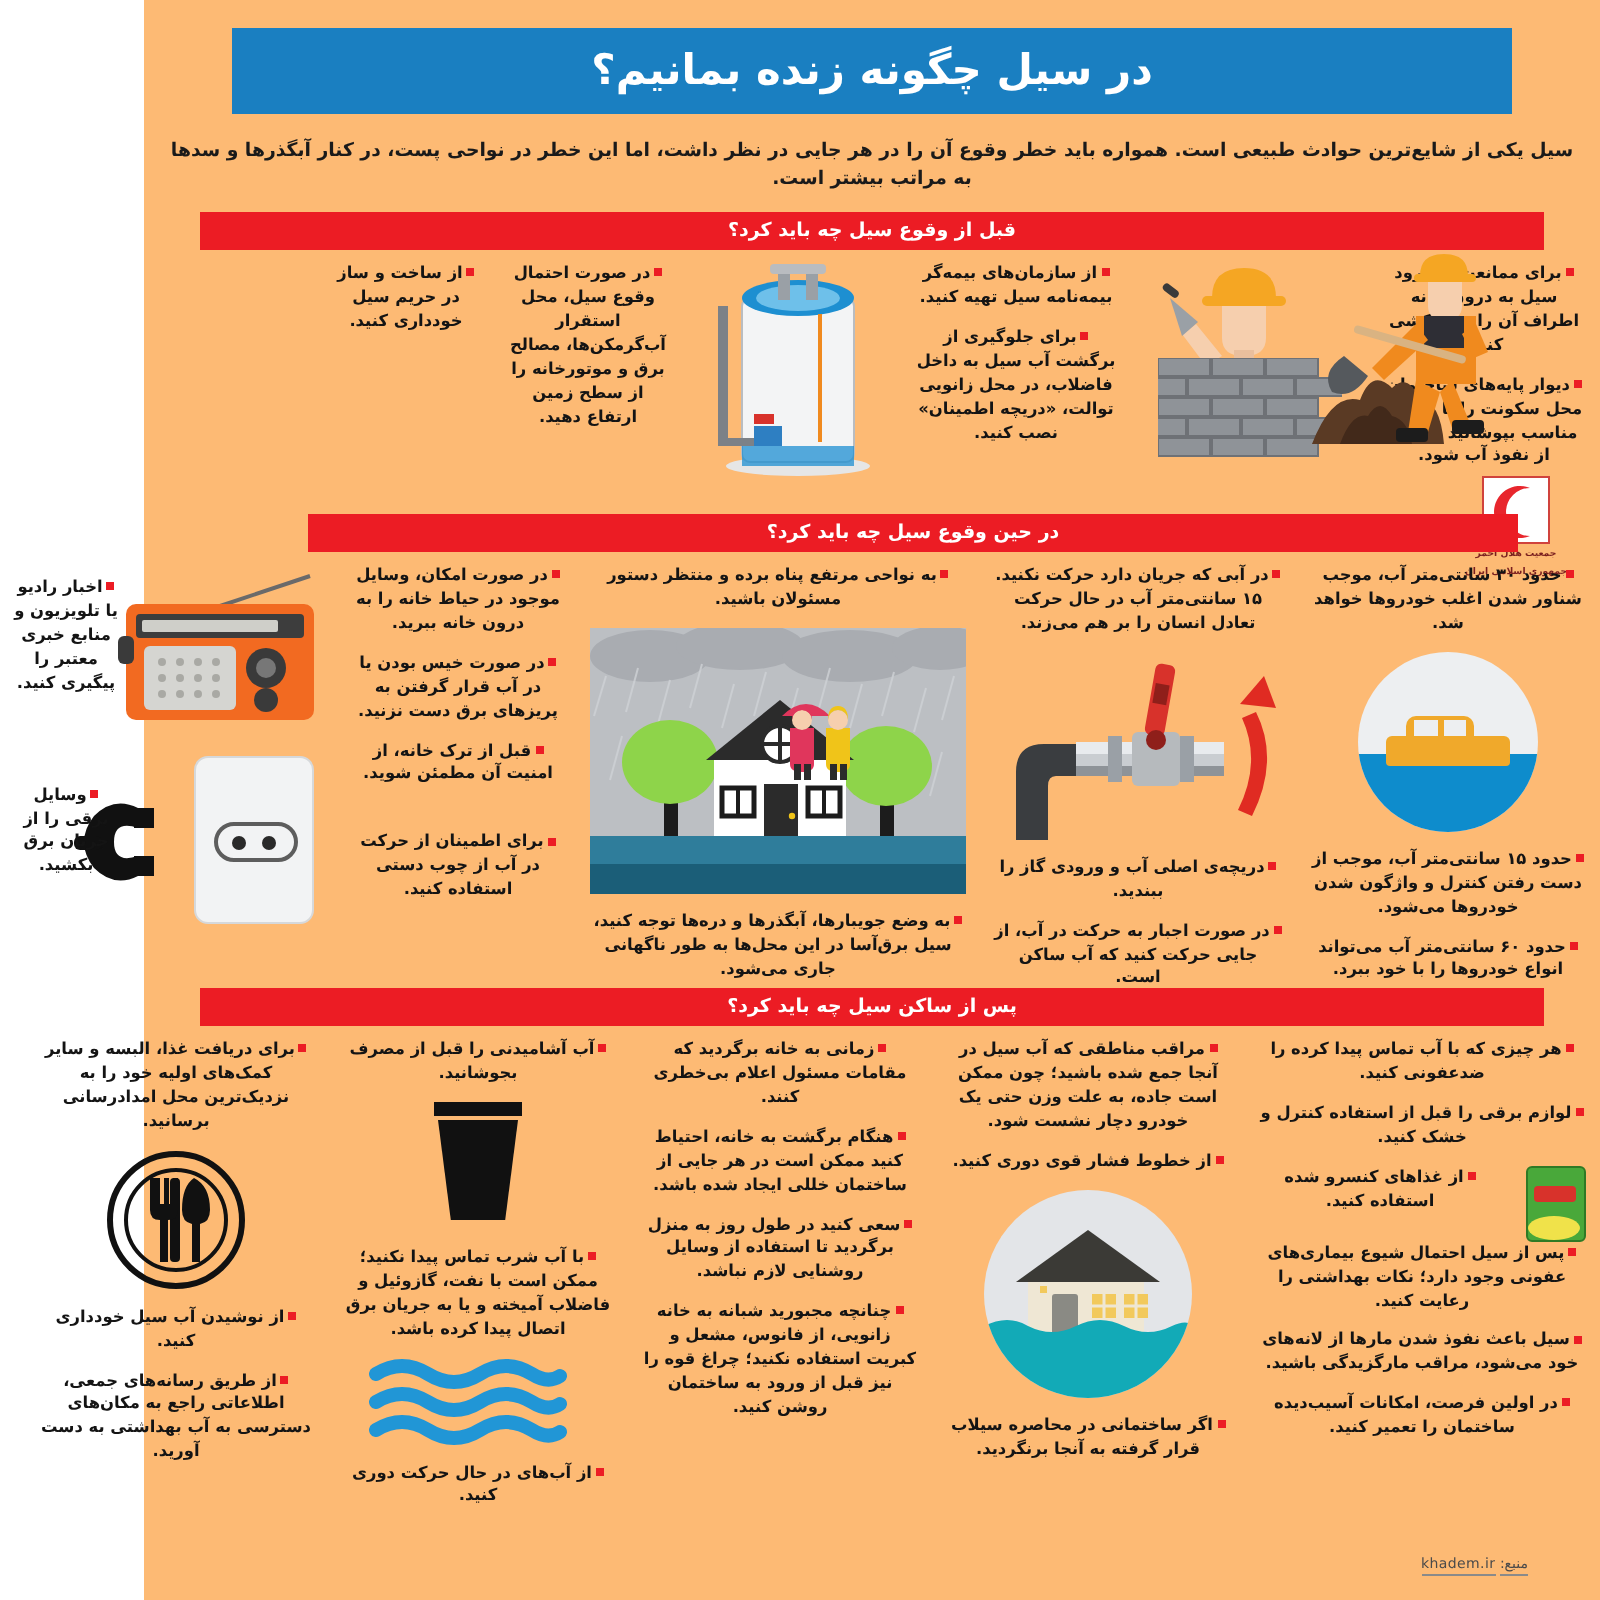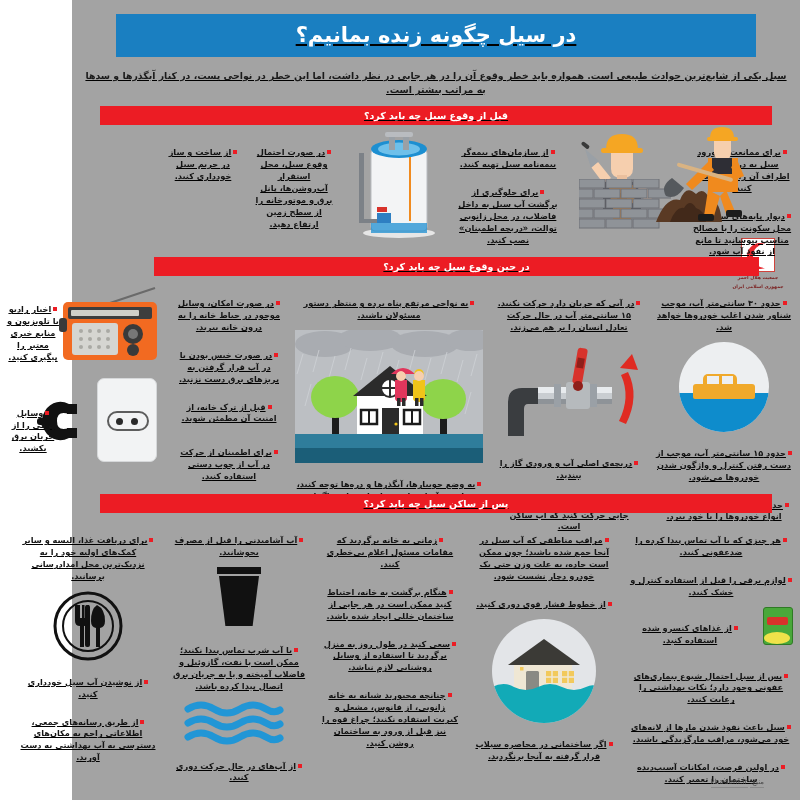--- a/index.html
+++ b/index.html
@@ -3,21 +3,21 @@
 <meta charset="utf-8">
 <title>flood-infographic</title>
 <style>
   * { box-sizing: border-box; margin: 0; padding: 0; }
   html, body {
     width: 800px; height: 800px;
     background: #ffffff;
     font-family: "DejaVu Sans", "Liberation Sans", sans-serif;
     overflow: hidden;
   }
-  .page { position: relative; width: 728px; height: 800px; background: #a3a3a3; text-decoration: underline; }
+  .page { position: relative; width: 728px; height: 800px; background: #fdba74; }
 
   
   .title-wrap { padding: 14px 44px 0 44px; }
   .title-bar {
     background: #1a7fc1;
     border: 2px dotted #1a7fc1;
     height: 43px;
     display: flex; align-items: center; justify-content: center;
   }
   .title-bar .t {
@@ -41,21 +41,20 @@
   .sec-head .t { color: #fff; font-size: 9.5px; font-weight: bold; }
 
   
   .cols { display: flex; flex-direction: row; }
   .col { flex: 1; padding: 6px 7px 0 7px; min-width: 0; }
 
   .bullet {
     font-size: 8.2px; line-height: 1.45; color: #141414;
     font-weight: bold; text-align: center; margin-bottom: 8px;
     position: relative;
-    margin-top: 16px;
   }
   .bullet .sq {
     display: inline-block; width: 4px; height: 4px;
     background: #ec1c24; vertical-align: middle;
     margin-left: 2px; margin-bottom: 1px;
   }
   .art { display: flex; justify-content: center; align-items: center; margin: 4px 0 8px 0; }
 
   
   .mason { position: relative; width: 104px; height: 108px; }
@@ -292,21 +291,21 @@
             <rect x="62" y="30" width="2" height="64" fill="#f08a1e"></rect>
             <rect x="30" y="86" width="14" height="10" fill="#2e7fc2"></rect>
             <rect x="30" y="80" width="10" height="5" fill="#d8322b"></rect>
           </svg>
         </div>
       </div>
     </div>
 
     <div class="col" style="flex:0 0 92px;">
       <div class="bullet">
-        <span class="sq"></span><span>در صورت احتمال وقوع سیل، محل استقرار آب‌روشن‌ها، پانل برق و موتورخانه را از سطح زمین ارتفاع دهید.</span>
+        <span class="sq"></span><span>در صورت احتمال وقوع سیل، محل استقرار آب‌گرمکن‌ها، مصالح برق و موتورخانه را از سطح زمین ارتفاع دهید.</span>
       </div>
     </div>
 
     <div class="col" style="flex:0 0 176px; display:flex; flex-direction:column;">
       <div class="bullet" style="width:72px; margin-right:2px;">
         <span class="sq"></span><span>از ساخت و ساز در حریم سیل خودداری کنید.</span>
       </div>
       <div style="position:absolute; right:38px; top:126px;">
         <div class="digger">
           <svg width="110" height="100" viewBox="0 0 110 100">

